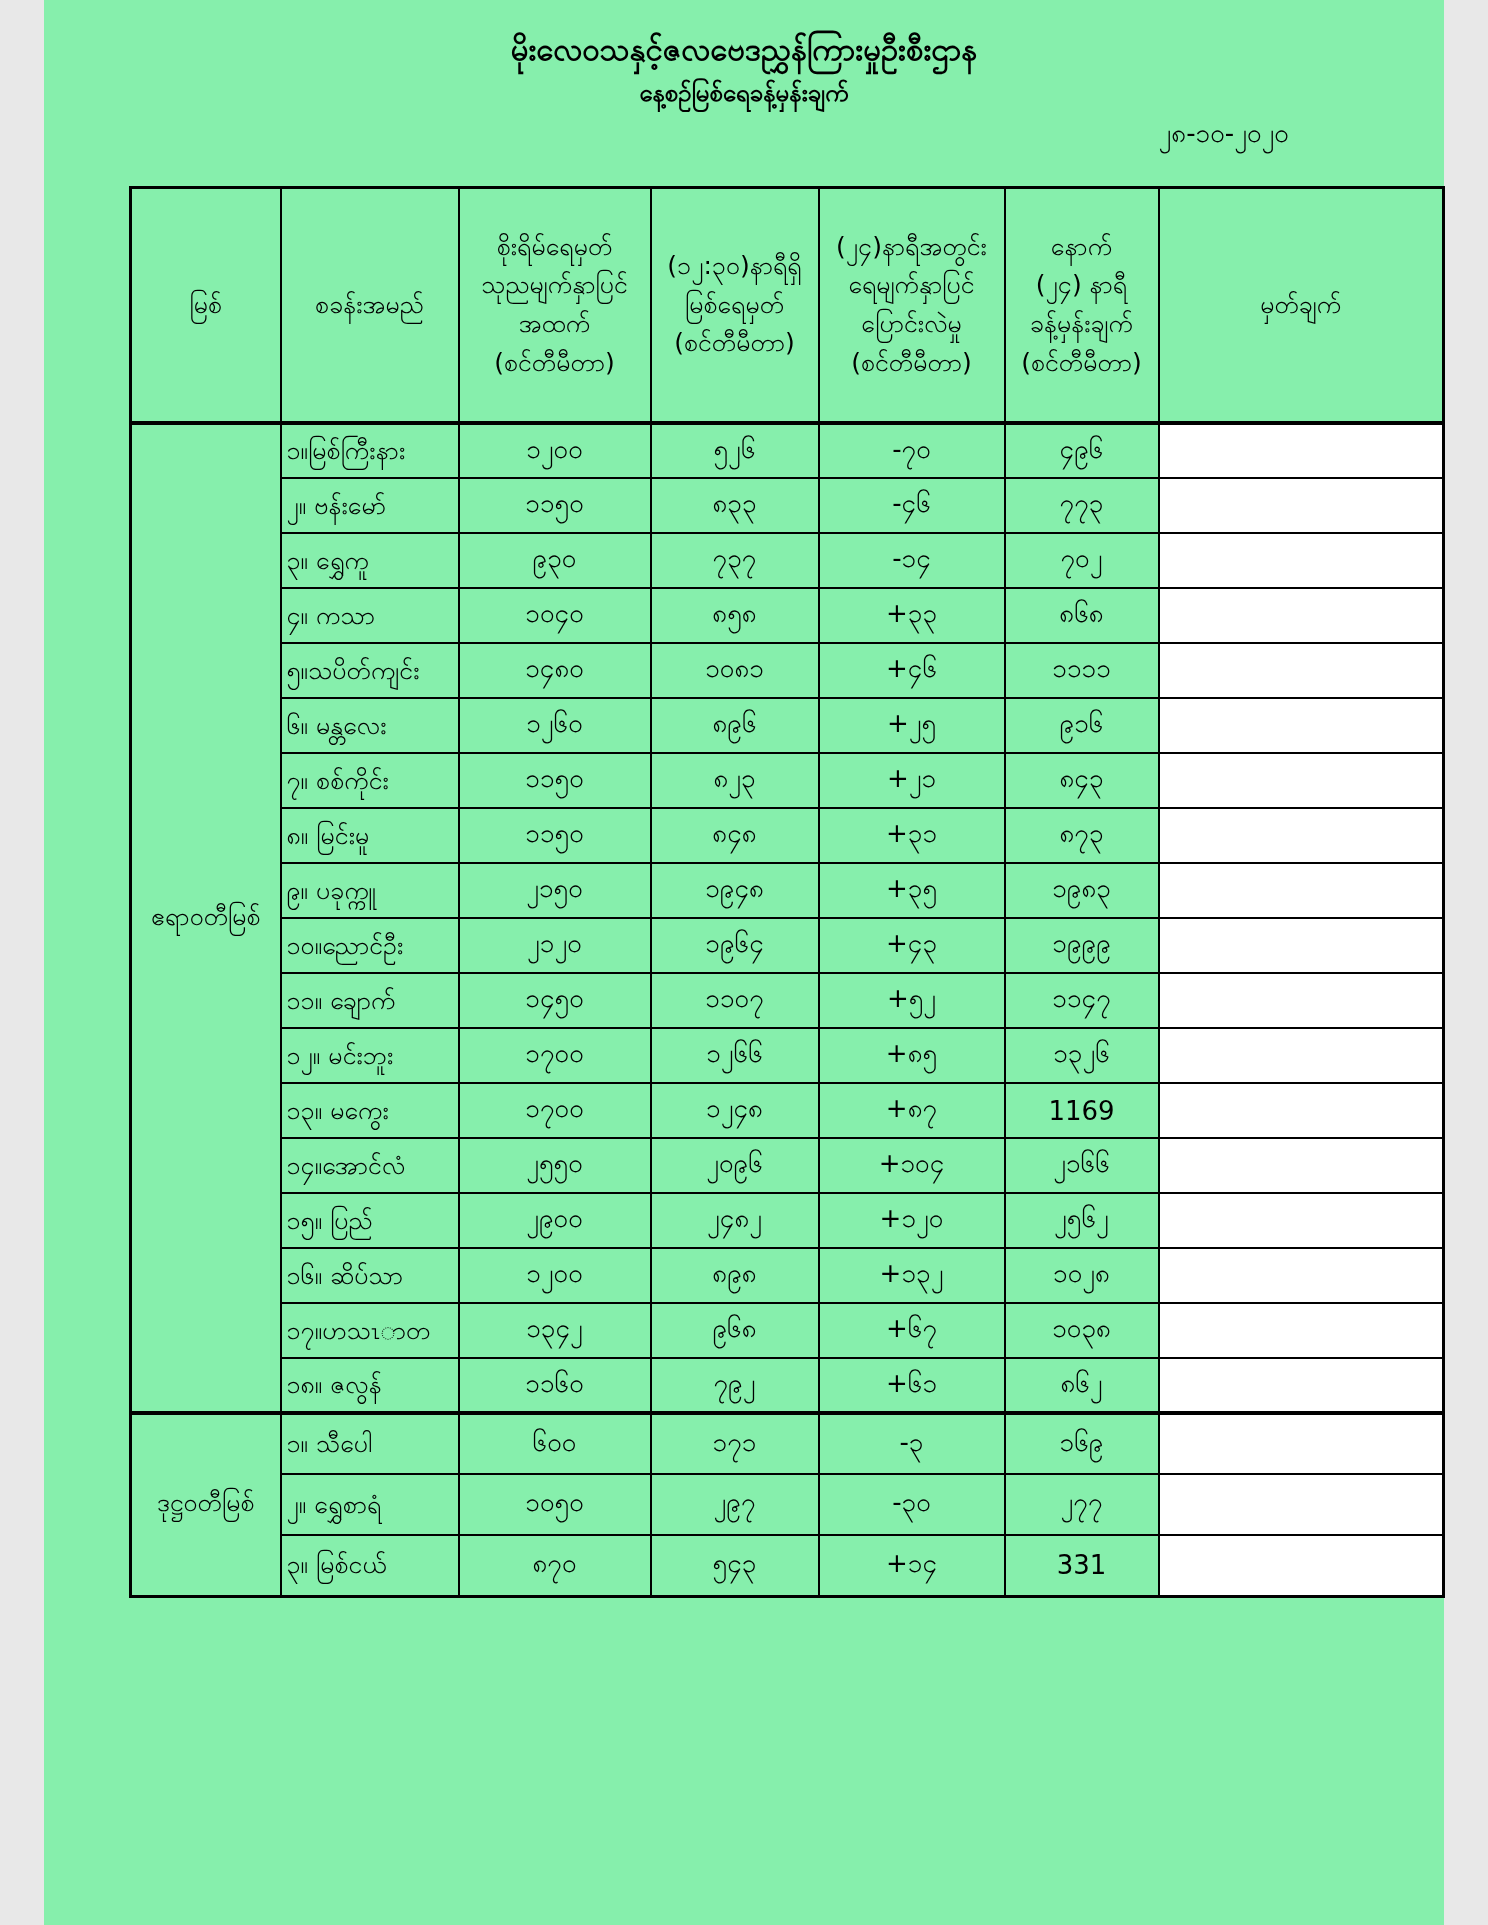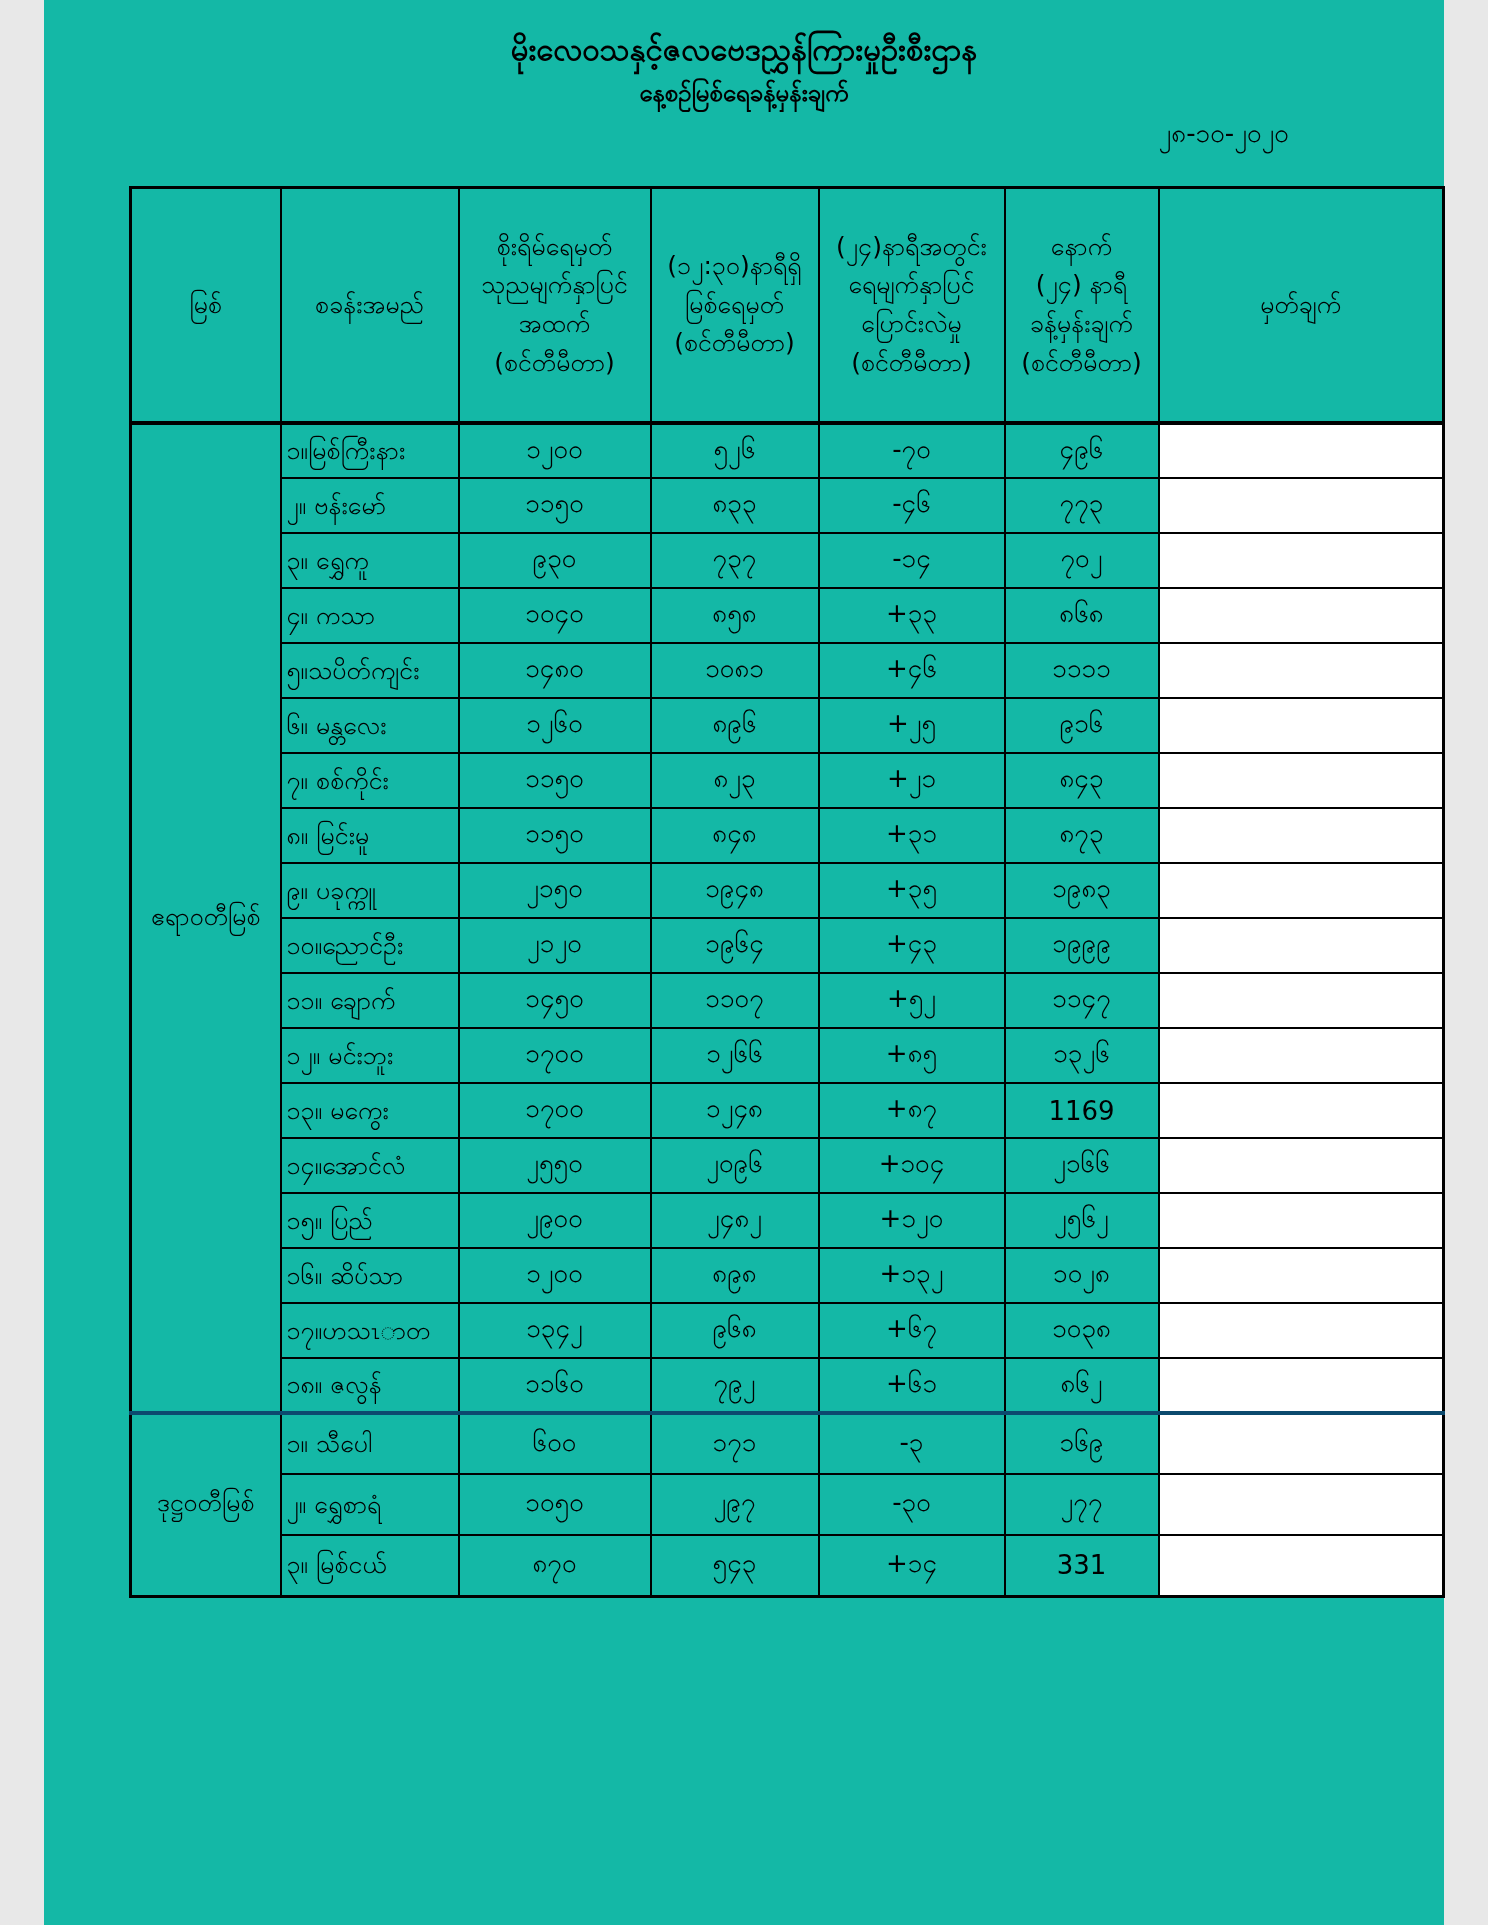--- a/index.html
+++ b/index.html
@@ -1,21 +1,21 @@
 <!DOCTYPE html>
 <html><head>
 <meta charset="utf-8">
 <style>
   html,body { margin:0; padding:0; background:#e8e8e8; }
   .page {
     position: relative;
     width: 1400px;
     height: 1925px;
     margin: 0 auto;
-    background: #14b8a6;
+    background: #86efac;
     color: #000;
     font-family: "DejaVu Sans", "Liberation Sans", sans-serif;
   }
   .doc-header { padding-top: 26px; text-align: center; }
   .title-1 {
     font-size: 31px;
     font-weight: bold;
     line-height: 1.5;
     margin: 0;
   }
@@ -51,21 +51,21 @@
   .river-table thead th {
     border-bottom: 4px solid #000;
     font-weight: normal;
     text-align: center;
     vertical-align: middle;
     height: 232px;
     line-height: 1.55;
   }
   .river-table tbody tr { height: 55px; }
   .river-table tbody tr.tall { height: 61px; }
-  tr.group-start td { border-top: 4px solid #0c4a6e; }
+  tr.group-start td { border-top: 4px solid #000000; }
   td.river {
     font-weight: normal;
     text-align: center;
     vertical-align: middle;
     font-size: 25px;
   }
   td.station {
     text-align: left;
     padding-left: 5px;
     vertical-align: middle;

